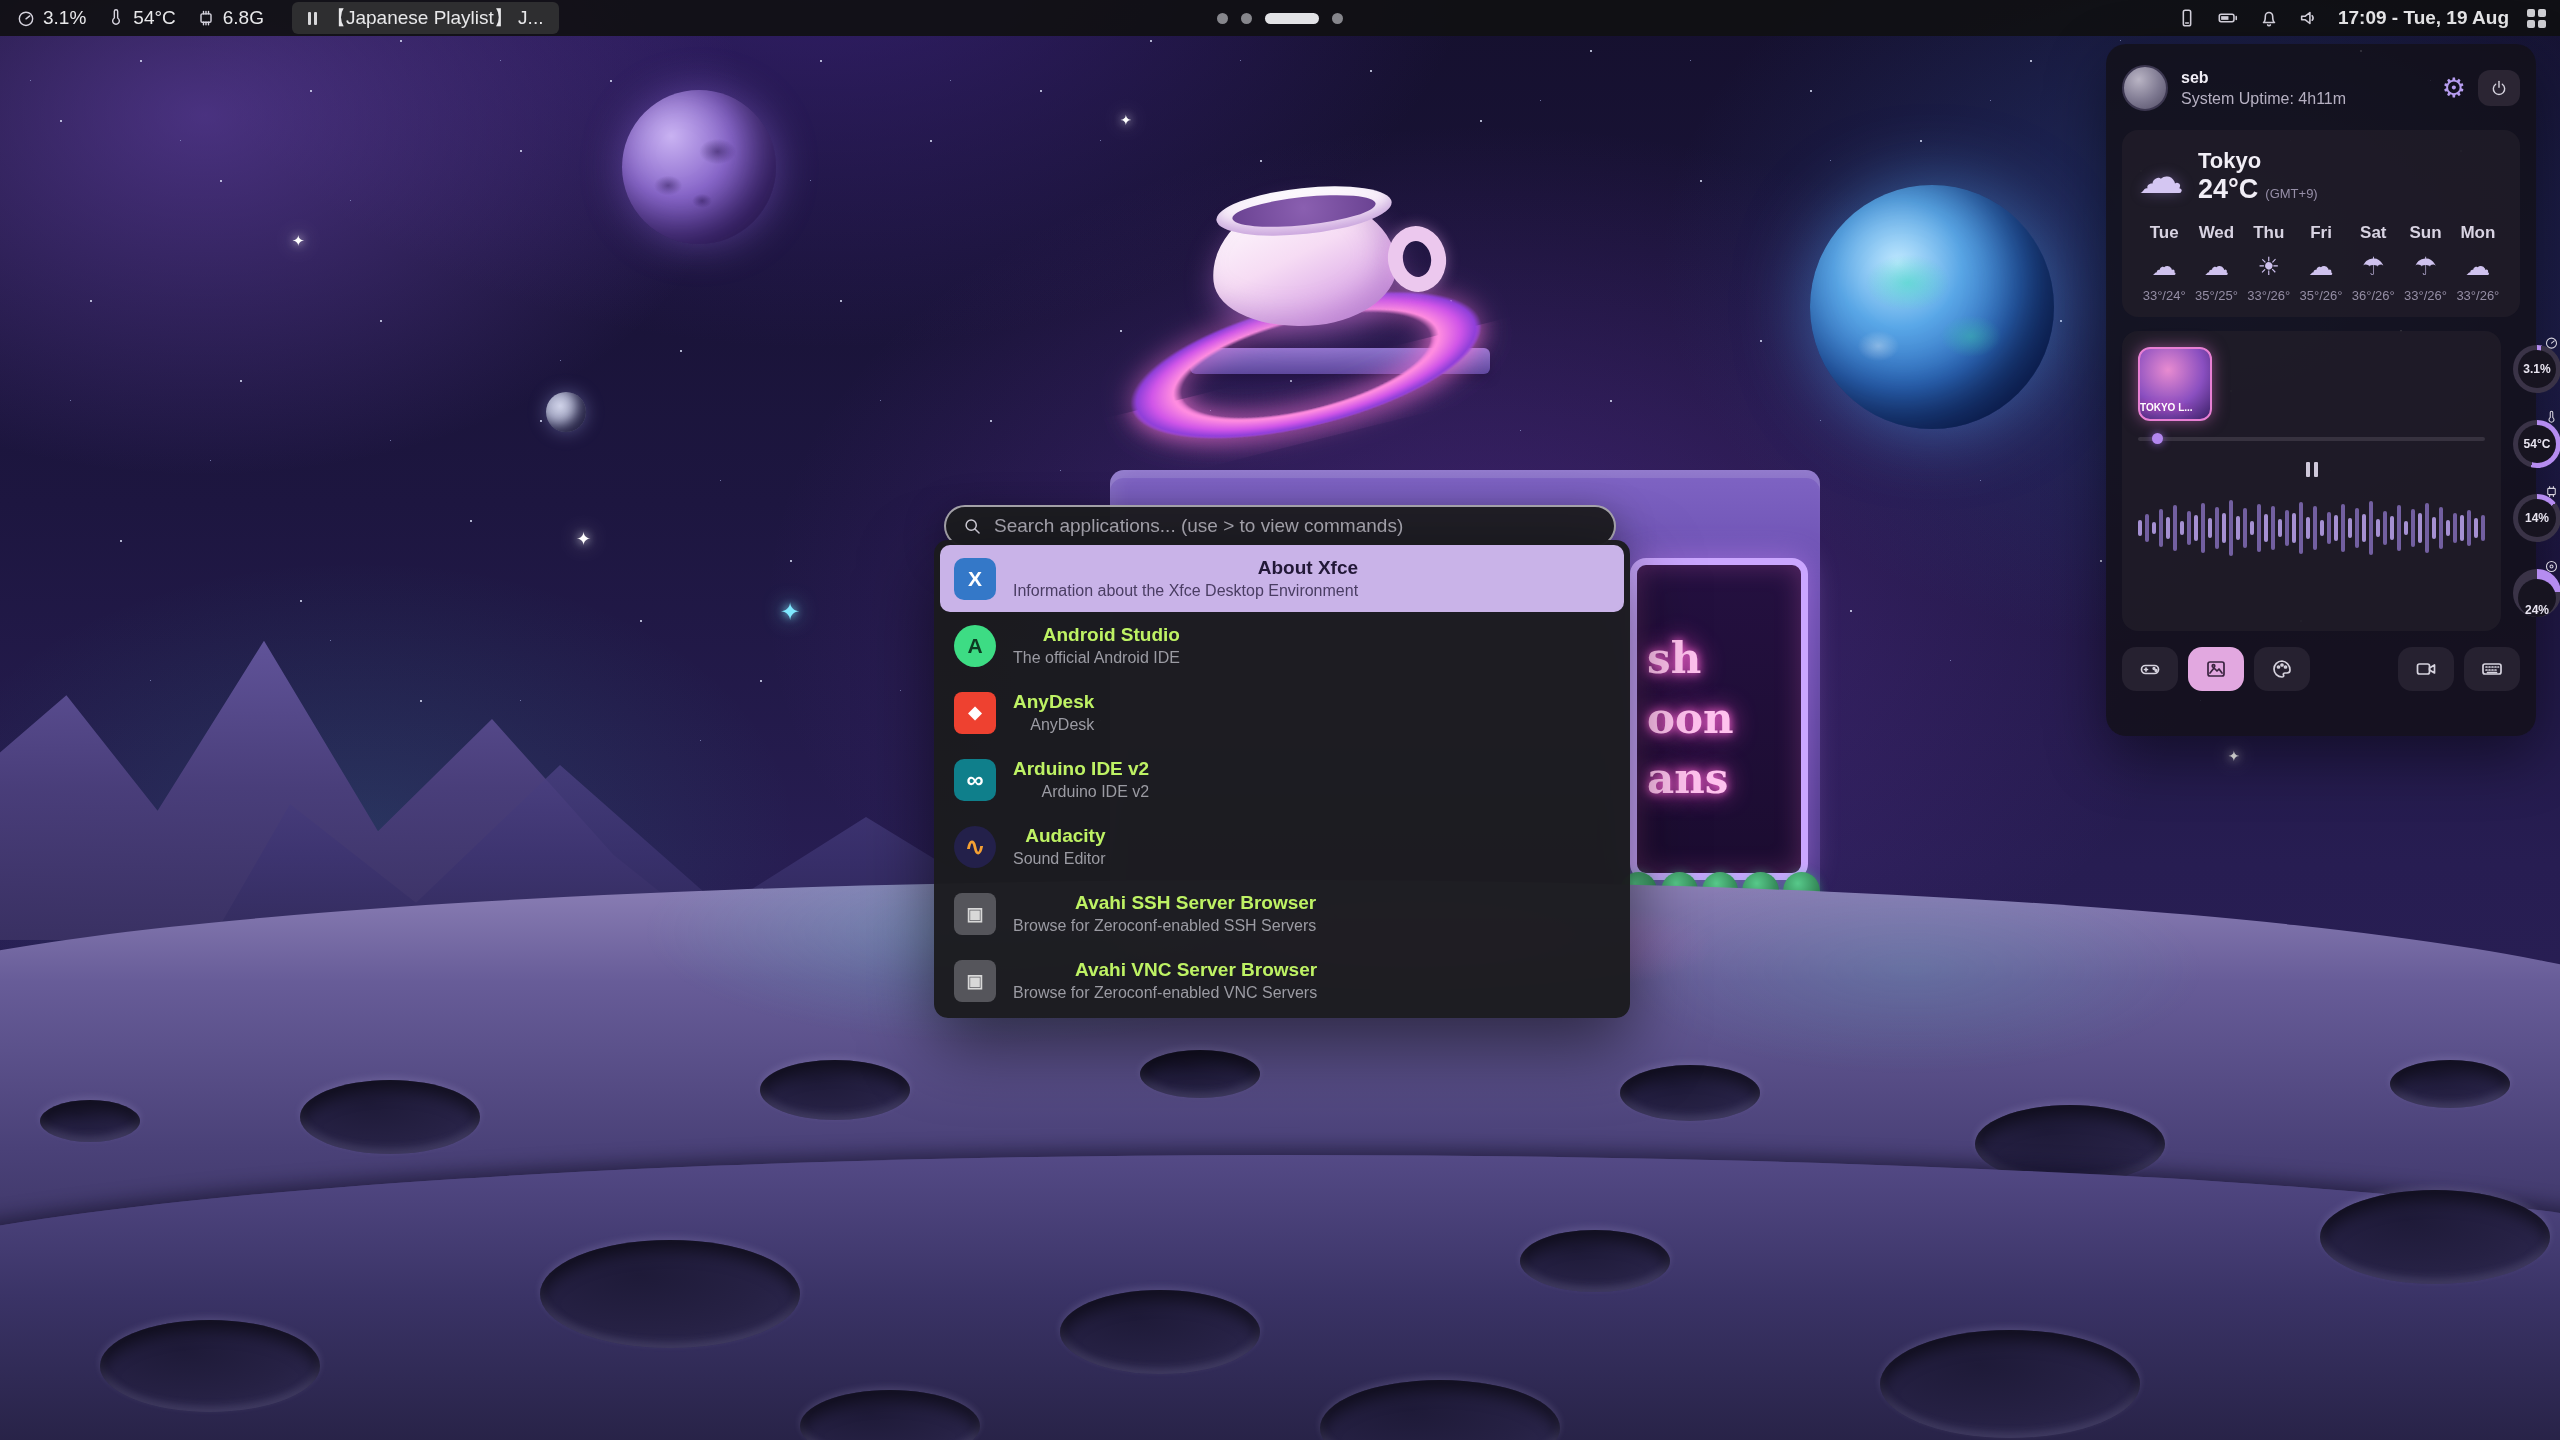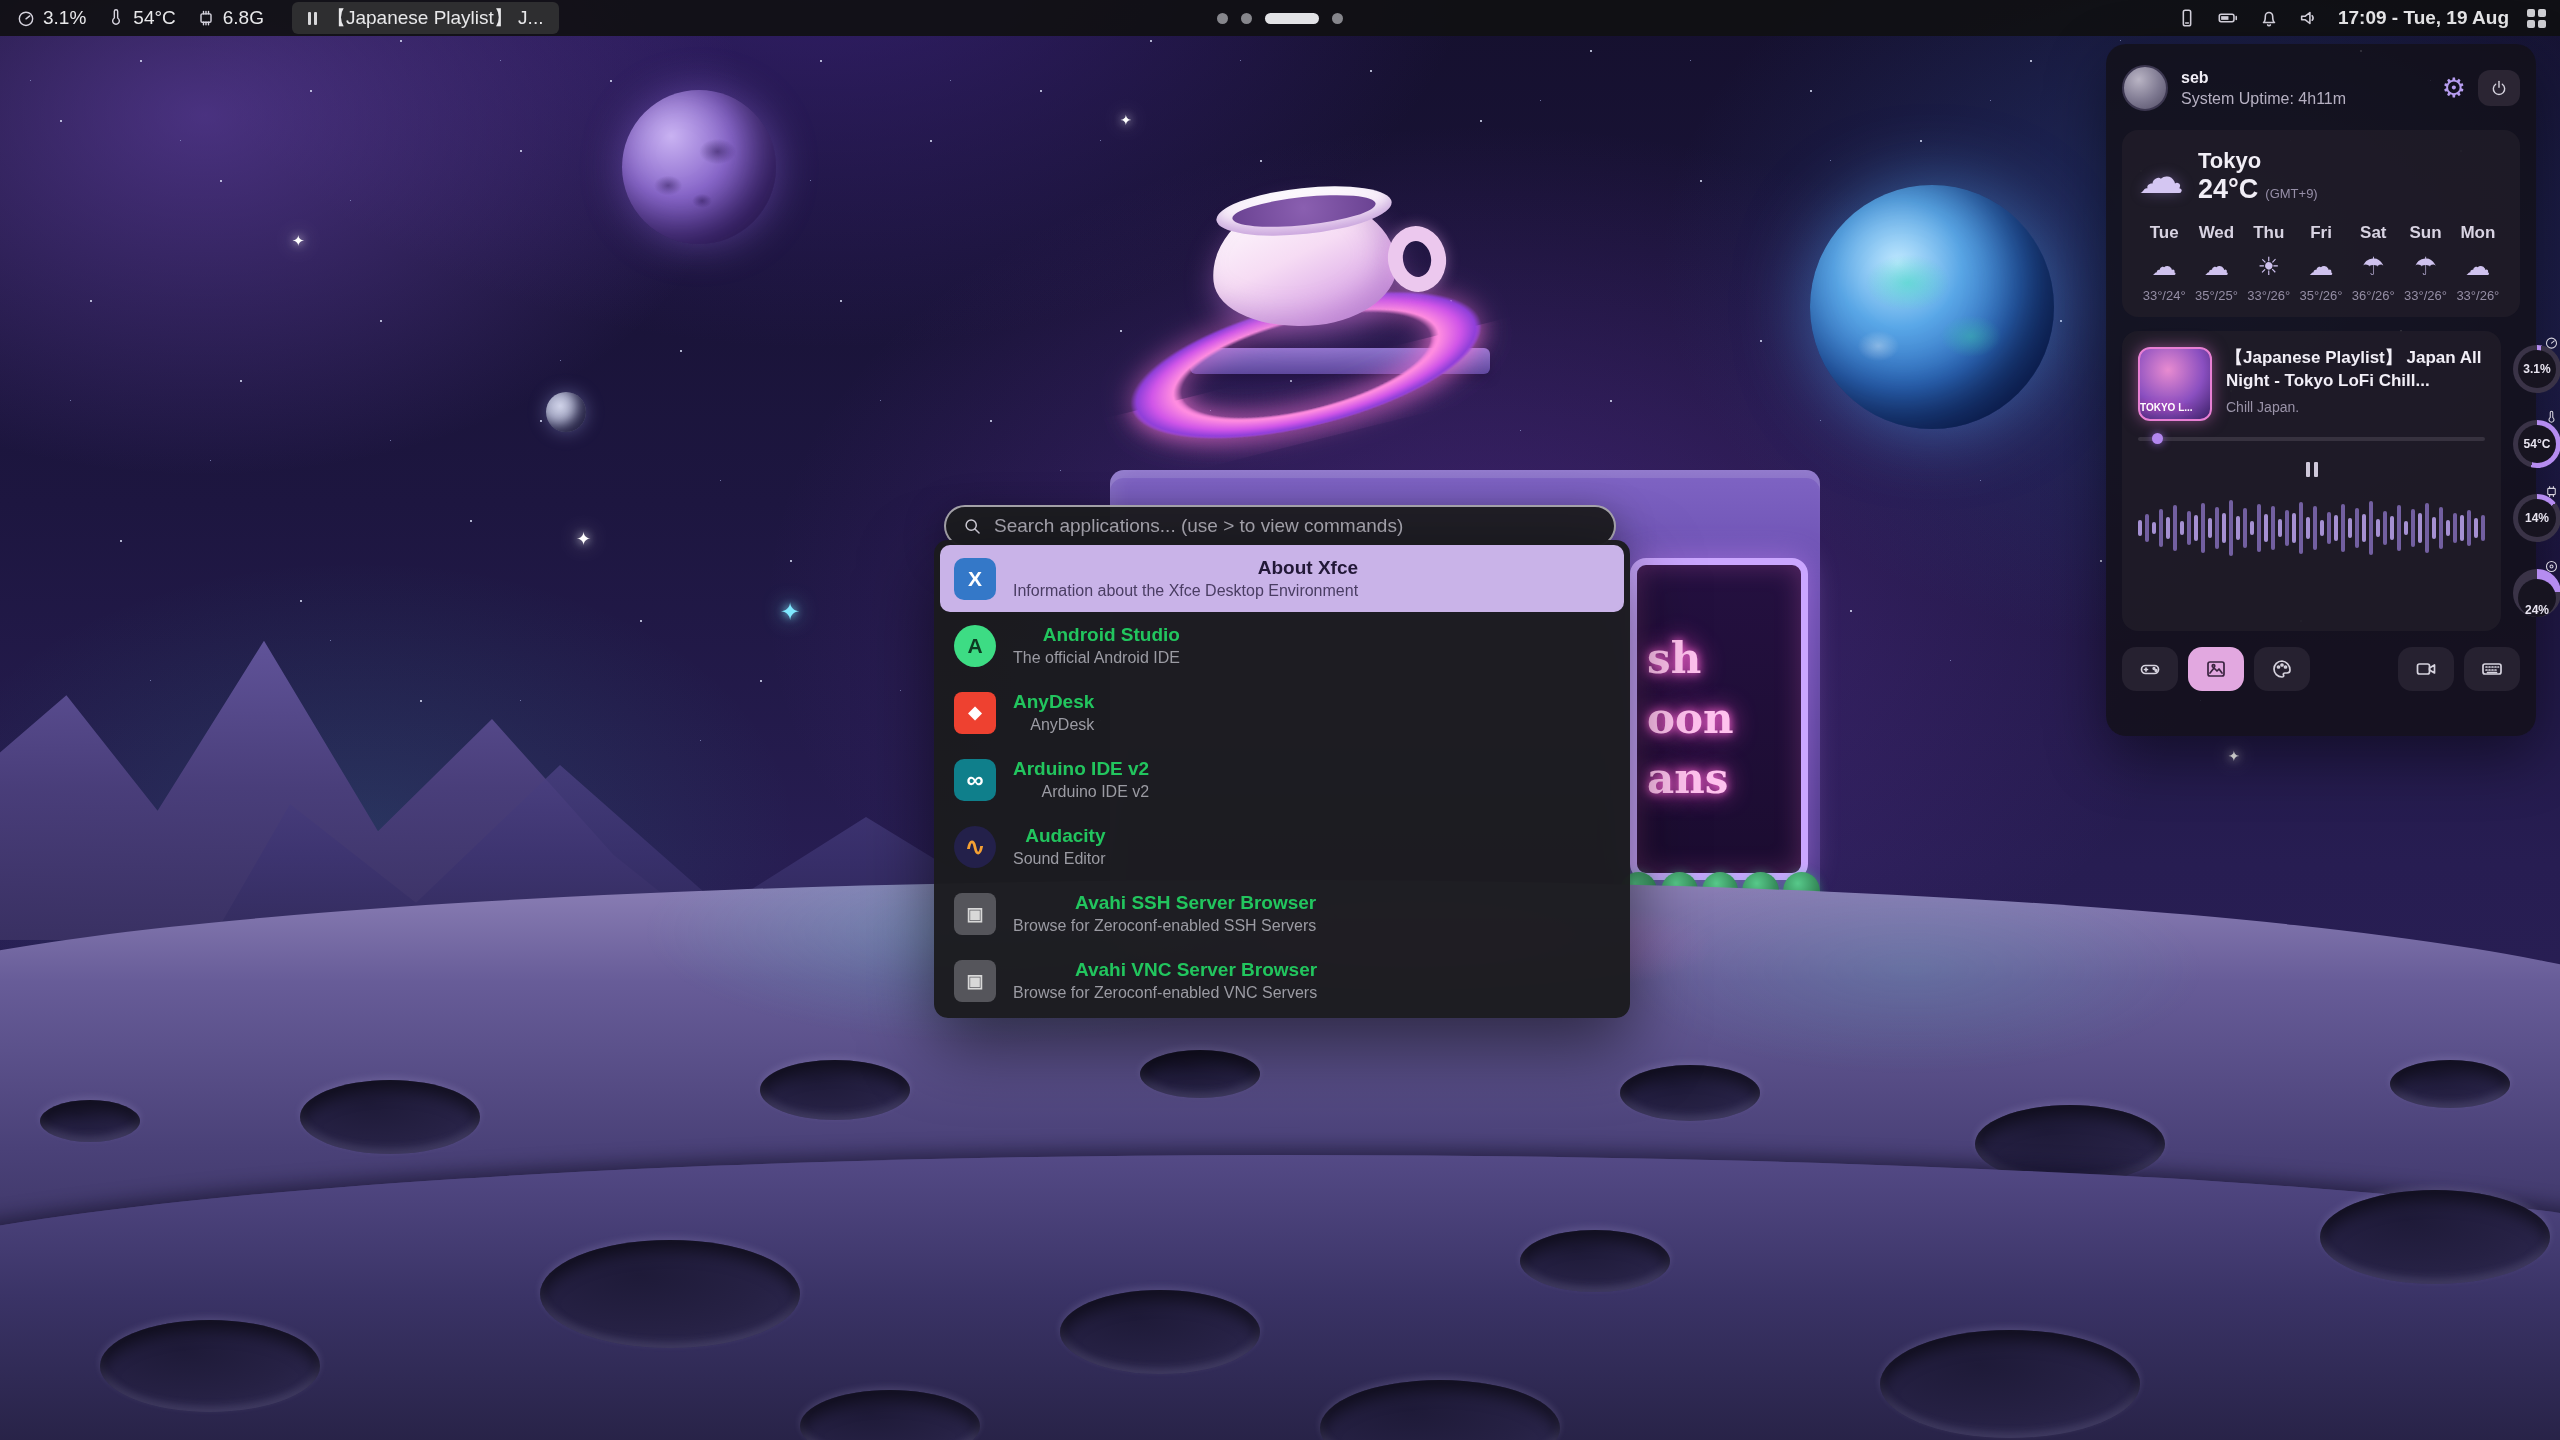--- a/index.html
+++ b/index.html
@@ -155,21 +155,21 @@
   .app-row.selected { background:#c9b3e8; border-radius:10px; margin:0 6px; padding:0 14px; }
   .app-ic { width:42px; height:42px; border-radius:10px; display:flex; align-items:center; justify-content:center;
     color:#fff; font-weight:bold; font-size:21px; flex:0 0 auto; }
   .ic-xfce { background:#3478c8; }
   .ic-android { background:#3ddc84; border-radius:50%; color:#0d3b22; }
   .ic-anydesk { background:#ee4130; border-radius:8px; font-size:17px; }
   .ic-arduino { background:#0f7f8b; font-size:24px; }
   .ic-audacity { background:#23204a; border-radius:50%; color:#f5a033; font-size:24px; }
   .ic-avahi { background:#55555b; border-radius:8px; color:#d8d8d8; font-size:18px; }
   .app-texts { display:flex; flex-direction:column; gap:3px; min-width:0;align-items:flex-end; }
-  .app-name { font-size:19px; font-weight:bold; color:#22c55e; }
+  .app-name { font-size:19px; font-weight:bold; color:#bef264; }
   .app-desc { font-size:16px; color:#9b9ba3; }
   .app-row.selected .app-name { color:#221837; }
   .app-row.selected .app-desc { color:#4a3d63; }
 
   
   #dash { position:absolute; left:2106px; top:44px; width:430px; height:692px; border-radius:20px;
     background:rgba(18,16,23,.82); z-index:35; padding:16px; box-shadow:0 20px 60px rgba(0,0,0,.45); }
   #user-card { display:flex; align-items:center; gap:13px; height:56px; }
   #avatar { width:46px; height:46px; border-radius:50%;
     background:radial-gradient(circle at 35% 30%, #b9b4c4 0%, #7d7890 55%, #514c64 100%);
@@ -485,24 +485,20 @@
         <div class="f-temps">33°/26°</div>
       </div>
     </div>
   </div>
 
   <div id="media-zone">
     <div id="media-card" class="card">
       <div id="media-head">
         <div id="album-art">
           <span>TOKYO L...</span>
-        </div>
-        <div>
-          <div class="m-title">【Japanese Playlist】 Japan All Night - Tokyo LoFi Chill...</div>
-          <div class="m-sub">Chill Japan.</div>
         </div>
       </div>
       <div id="progress">
         <i id="progress-dot"></i>
       </div>
       <div id="pause-btn">
           <i></i>
           <i></i>
         </div>
       <div id="waveform">

